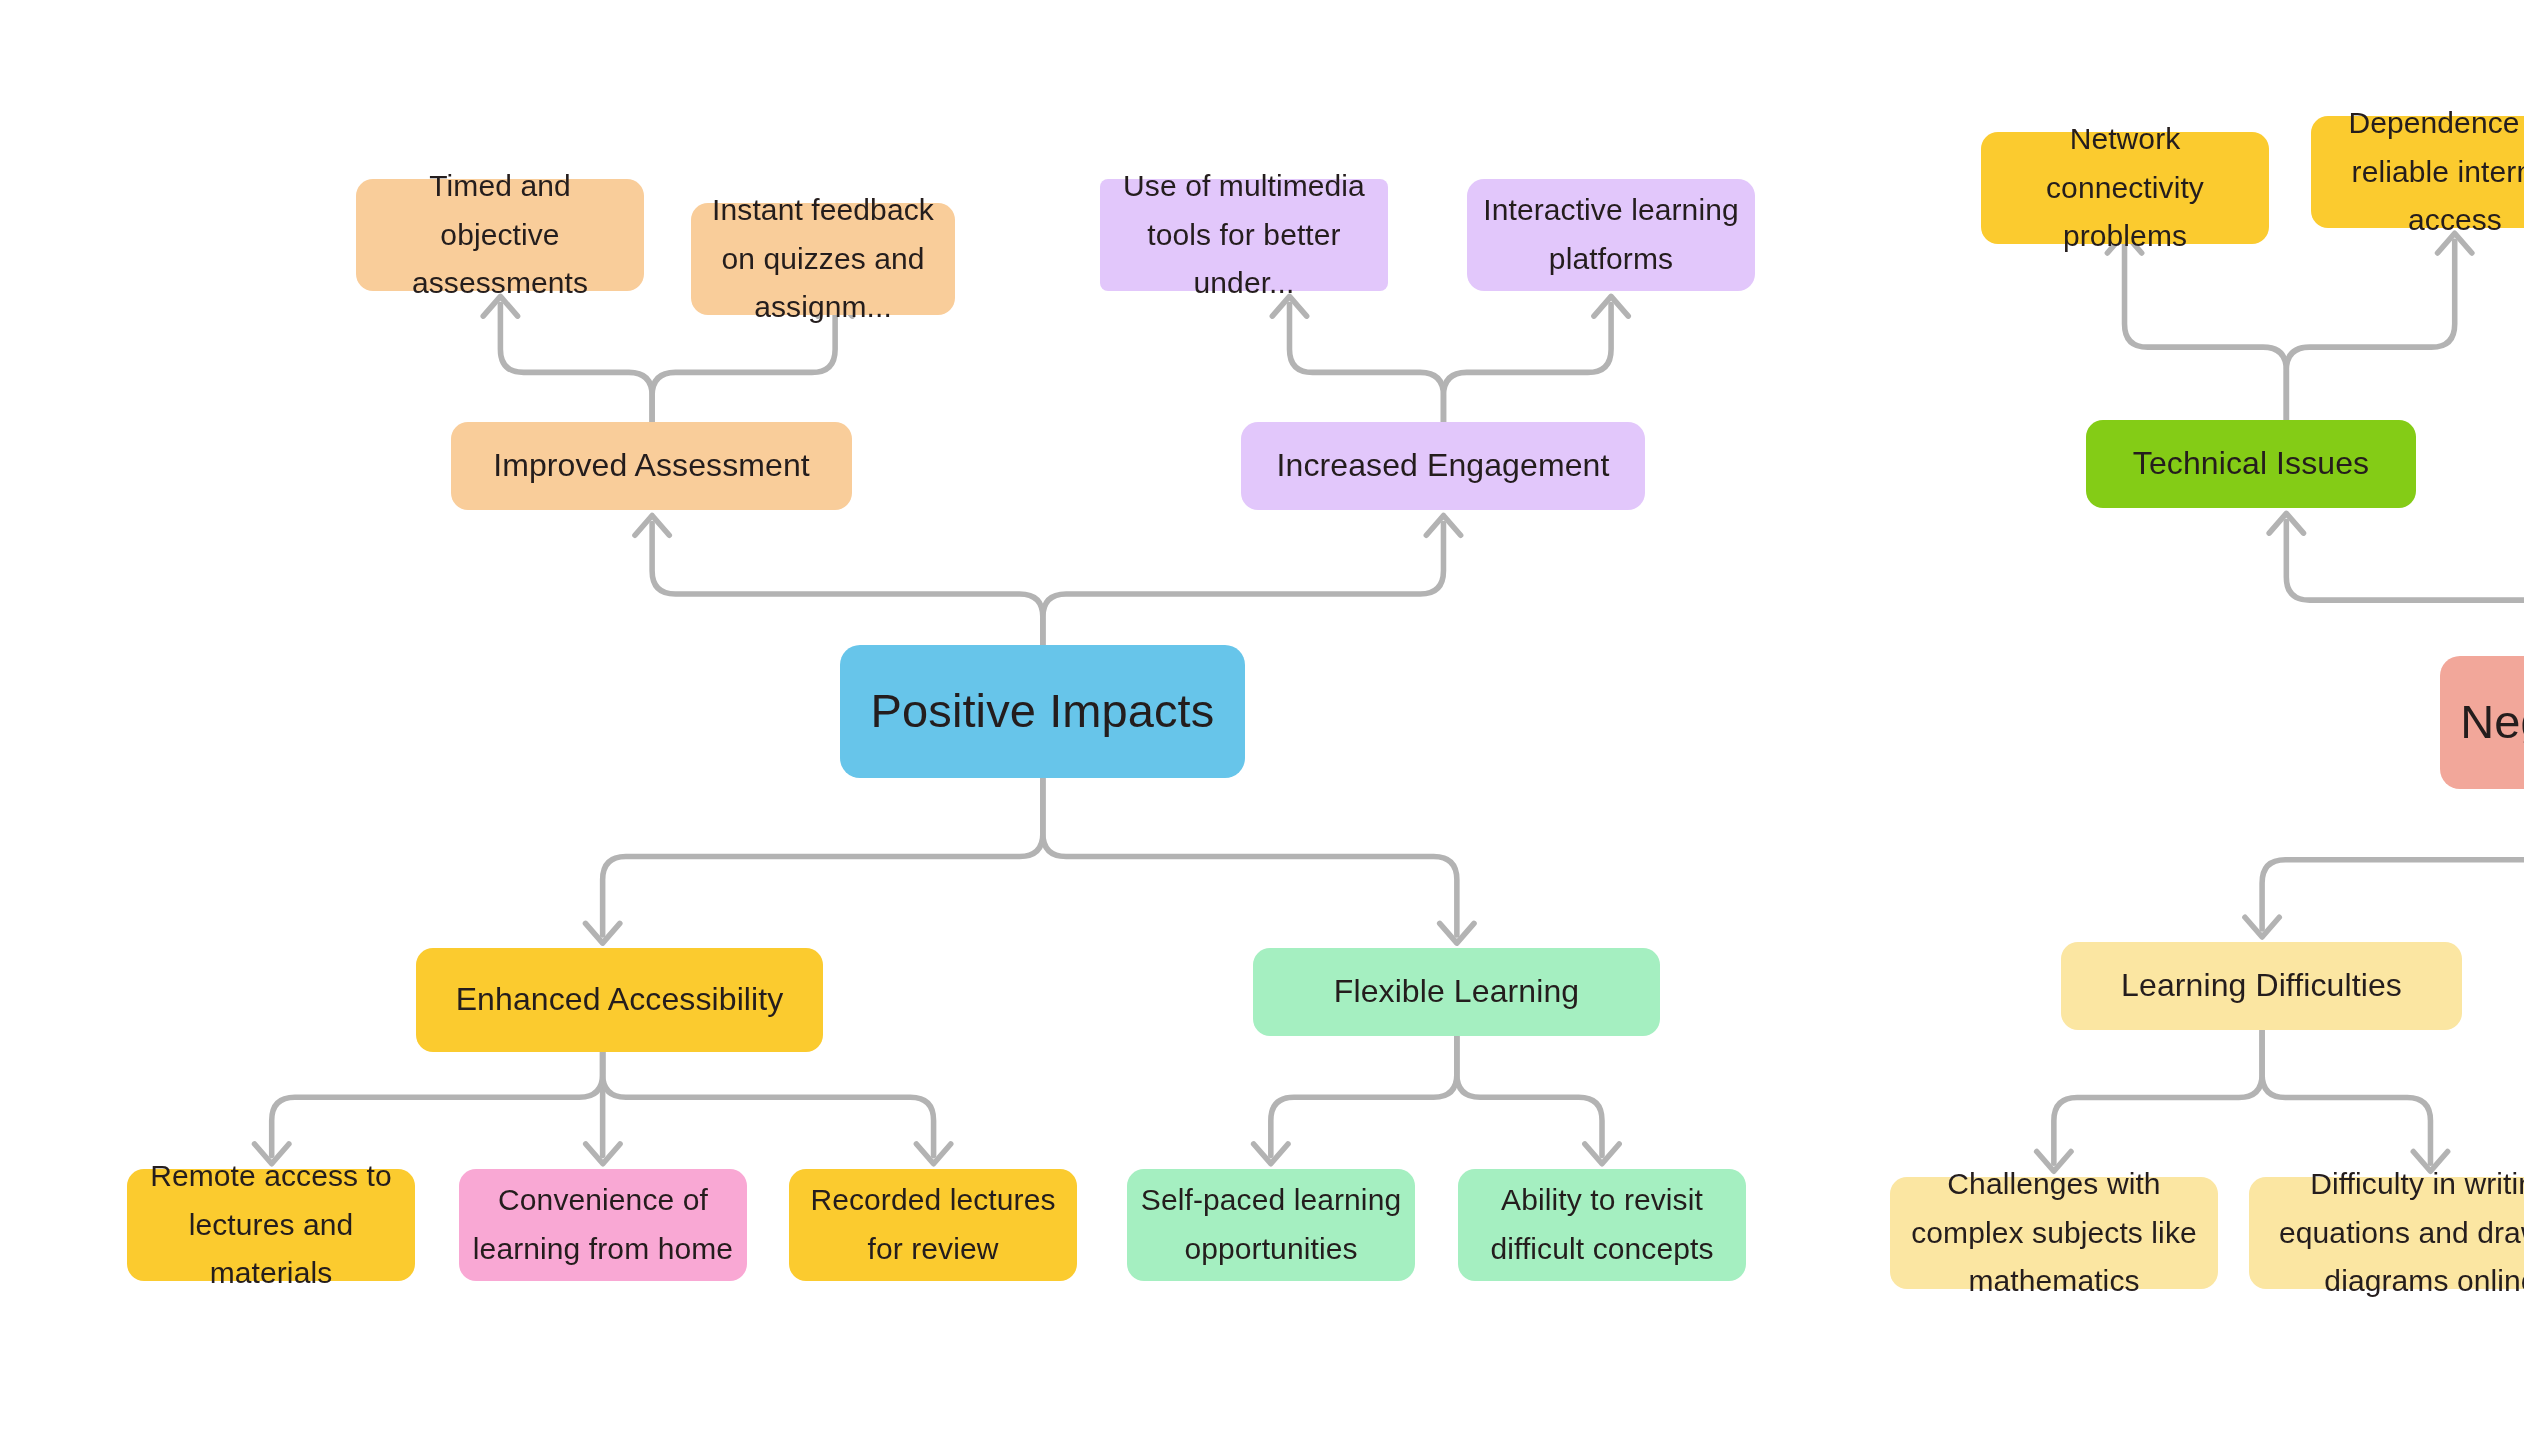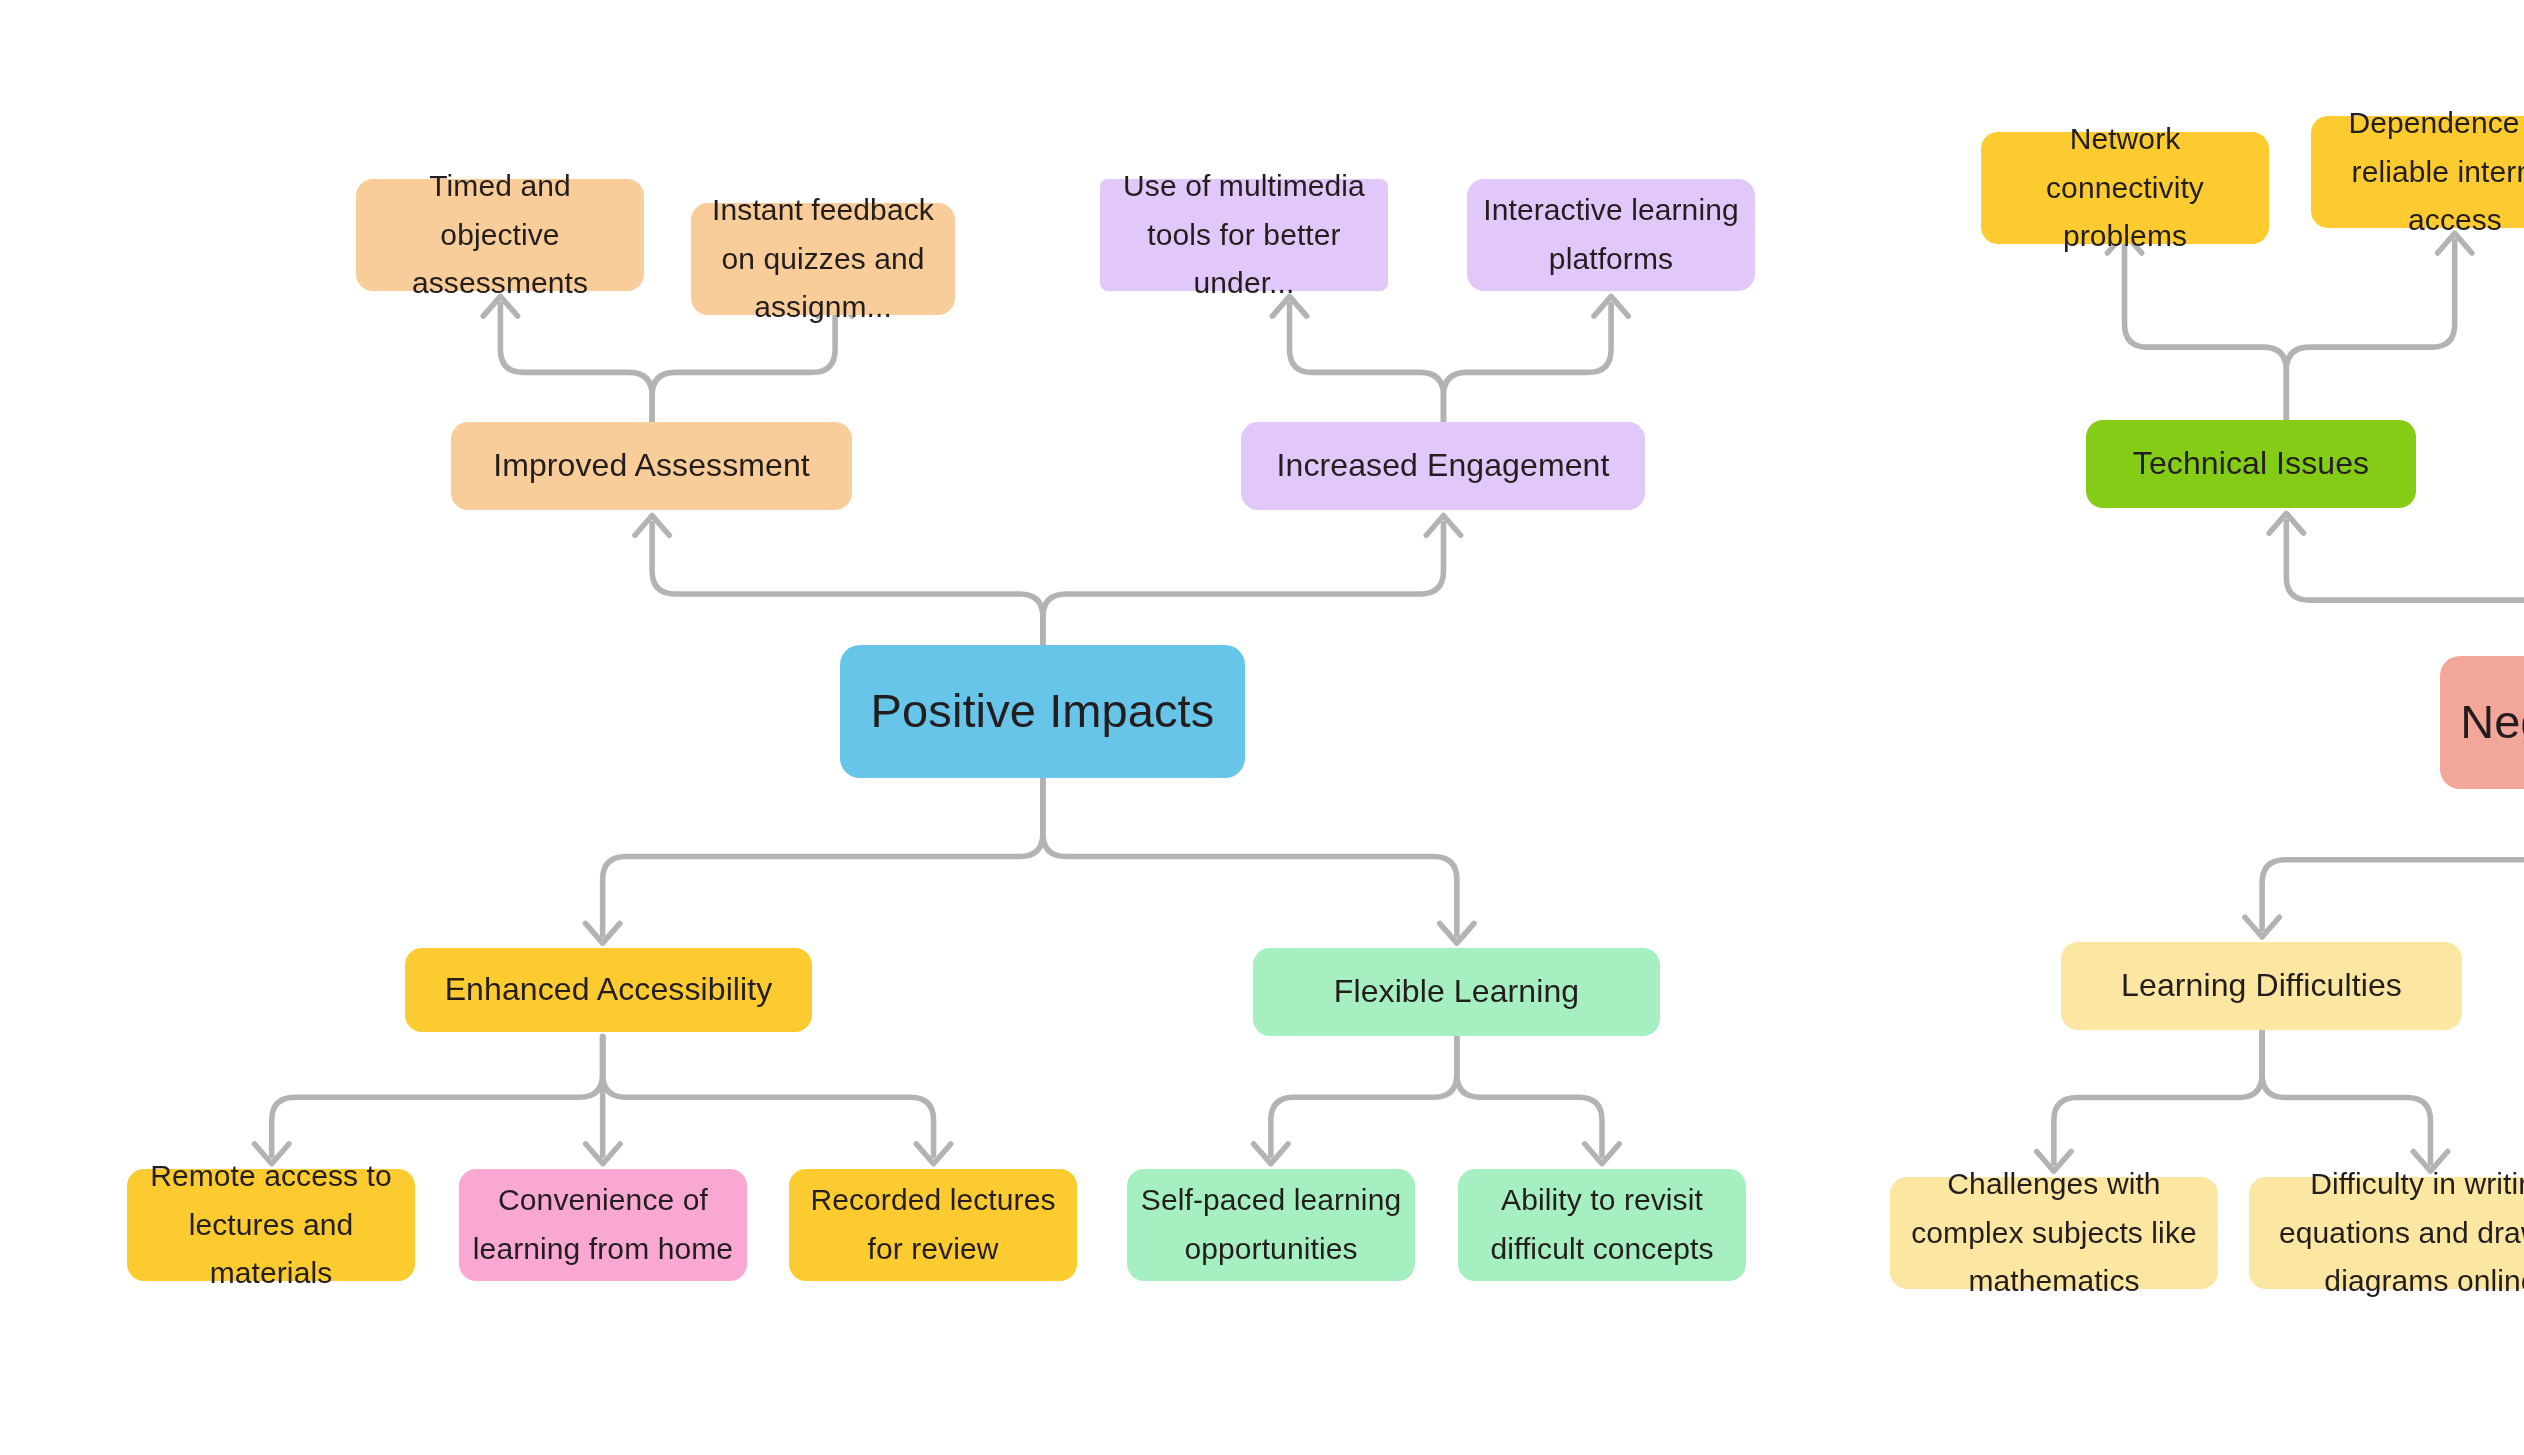--- a/index.html
+++ b/index.html
@@ -120,21 +120,21 @@
       </div>
       <div class="node leaf" style="left: 1467px; top: 179px; width: 288px; height: 112px; background: rgb(226, 199, 251); color: rgb(36, 29, 29);">
         <span class="node-label">Interactive learning platforms</span>
       </div>
       <div class="node branch" style="left: 1241px; top: 422px; width: 404px; height: 88px; background: rgb(226, 199, 251); color: rgb(36, 29, 29);">
         <span class="node-label">Increased Engagement</span>
       </div>
       <div class="node root" style="left: 840px; top: 645px; width: 405px; height: 133px; background: rgb(103, 197, 234); color: rgb(36, 29, 29);">
         <span class="node-label">Positive Impacts</span>
       </div>
-      <div class="node branch" style="left: 405px; top: 948px; width: 407px; height: 84px; background: rgb(251, 203, 47); color: rgb(36, 29, 29);">
+      <div class="node branch" style="left: 416px; top: 948px; width: 407px; height: 104px; background: rgb(251, 203, 47); color: rgb(36, 29, 29);">
         <span class="node-label">Enhanced Accessibility</span>
       </div>
       <div class="node leaf" style="left: 127px; top: 1169px; width: 288px; height: 112px; background: rgb(251, 203, 47); color: rgb(36, 29, 29);">
         <span class="node-label">Remote access to lectures and materials</span>
       </div>
       <div class="node leaf" style="left: 459px; top: 1169px; width: 288px; height: 112px; background: #f9a8d4; color: rgb(36, 29, 29);">
         <span class="node-label">Convenience of learning from home</span>
       </div>
       <div class="node leaf" style="left: 789px; top: 1169px; width: 288px; height: 112px; background: rgb(251, 203, 47); color: rgb(36, 29, 29);">
         <span class="node-label">Recorded lectures for review</span>

